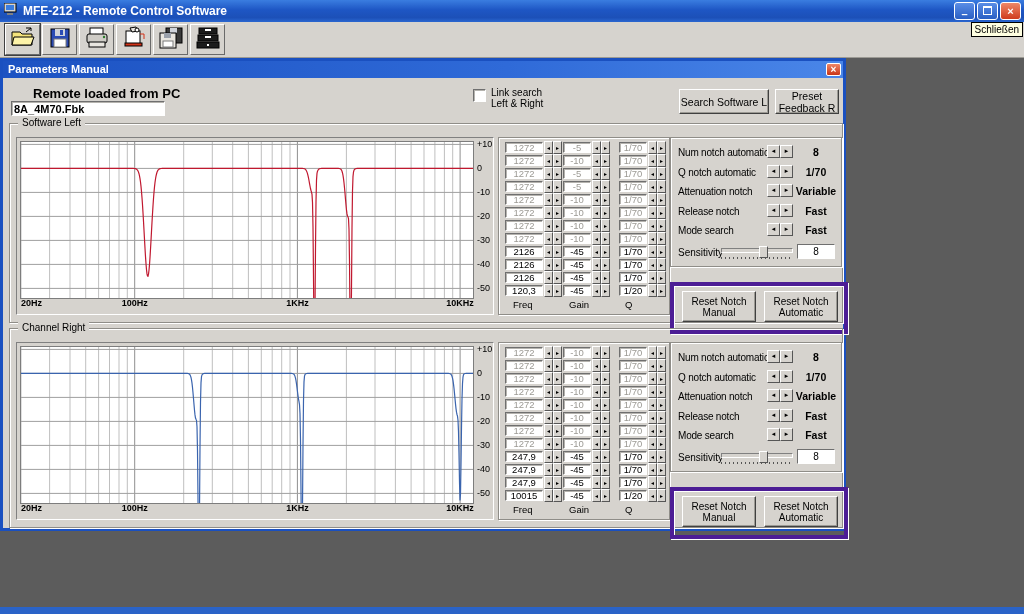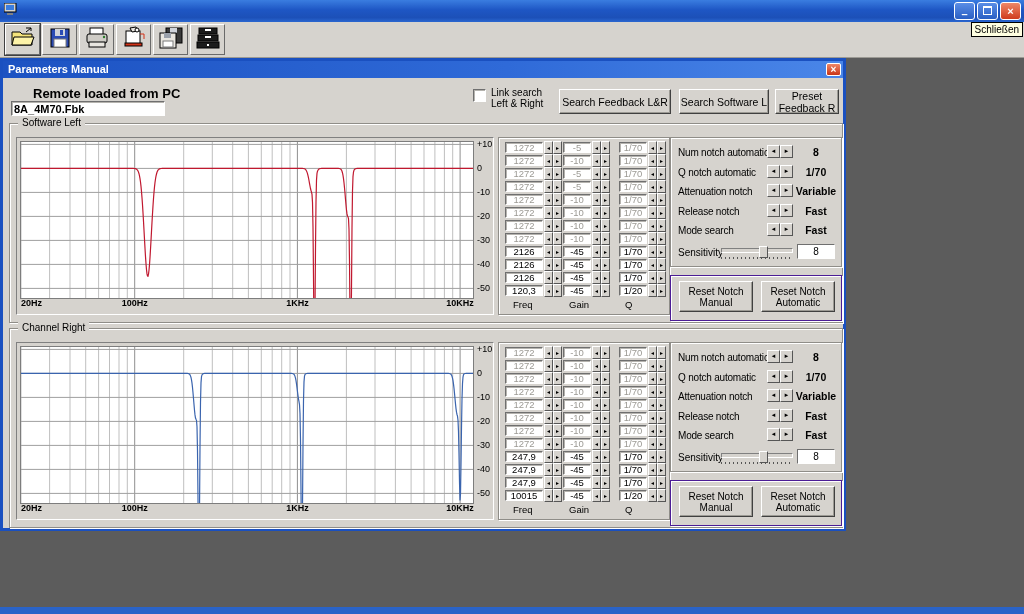--- a/index.html
+++ b/index.html
@@ -89,39 +89,40 @@
   .slider .track{position:absolute;left:0;top:2px;width:70px;height:3px;background:#d6d3ce;
     border:1px solid;border-color:#808080 #fff #fff #808080;}
   .slider .thumb{position:absolute;left:38px;top:0;width:7px;height:10px;background:#d6d3ce;
     border:1px solid;border-color:#fff #565656 #565656 #fff;}
   .slider .ticks{position:absolute;left:0;top:11px;width:70px;height:2px;
     background:repeating-linear-gradient(90deg,#555 0 1px,transparent 1px 4px);}
   .sens-value{position:absolute;left:126px;top:2px;width:36px;height:13px;background:#fff;
     border:1px solid;border-color:#6f6f6f #fff #fff #6f6f6f;font-family:"Liberation Sans",sans-serif;
     font-size:10px;text-align:center;padding:0;}
 
-  .reset-box{position:absolute;left:660px;top:151px;width:170px;height:44px;
-    border:1px solid #4c1d95;box-shadow:inset 1px 1px 0 #fff,1px 1px 0 #fff;}
+  .reset-box{position:absolute;left:660px;top:158px;width:170px;height:44px;
+    border:4px solid #4c1d95;box-shadow:inset 1px 1px 0 #fff,1px 1px 0 #fff;}
   .resetbtn{position:absolute;top:5px;height:31px;font-size:10px;line-height:11px;}
 
   .bottom-edge{position:absolute;left:0;top:607px;width:1024px;height:7px;background:#2a63c8;}
 </style>
 </head>
 <body>
 
 <div id="screen">
 
   <div class="titlebar">
     <span class="appicon">
       <svg width="14" height="13" viewBox="0 0 14 13">
           <rect x="0" y="0" width="12" height="9" fill="#d6d3ce" stroke="#000"></rect>
           <rect x="2" y="2" width="8" height="5" fill="#3a7de0"></rect>
           <rect x="3" y="10" width="6" height="2" fill="#808080"></rect>
         </svg>
     </span>
+    <span>MFE-212 - Remote Control Software</span>
     <span class="winbtns">
       <button class="winbtn min"><span>–</span></button>
       <button class="winbtn"><span class="restore-glyph"></span></button>
       <button class="winbtn close">×</button>
     </span>
   </div>
   <div class="tooltip">Schließen</div>
 
   <div class="toolbar">
     <button class="tbtn active">
@@ -187,21 +188,20 @@
     <input class="preset-input" readonly="" value="8A_4M70.Fbk" style="">
 
     <div class="linkchk">
       <span class="chkbox"></span>
       <span class="chklbl">
         <span>Link search</span><br>
         <span>Left &amp; Right</span>
       </span>
     </div>
 
-    <button class="btn searchbtn" style="left:556px;width:112px;">Search Feedback L&amp;R</button>
     <button class="btn searchbtn" style="left:676px;width:90px;">Search Software L</button>
 
     <button class="btn searchbtn" id="sfr" style="left:772px;width:64px;">Preset Feedback R</button>
 
     <div id="channels-host">
   <section class="channel" style="top: 62px;">
     <span class="group-label">Software Left</span>
 
     <div class="graph-panel">
       <div class="plot">

